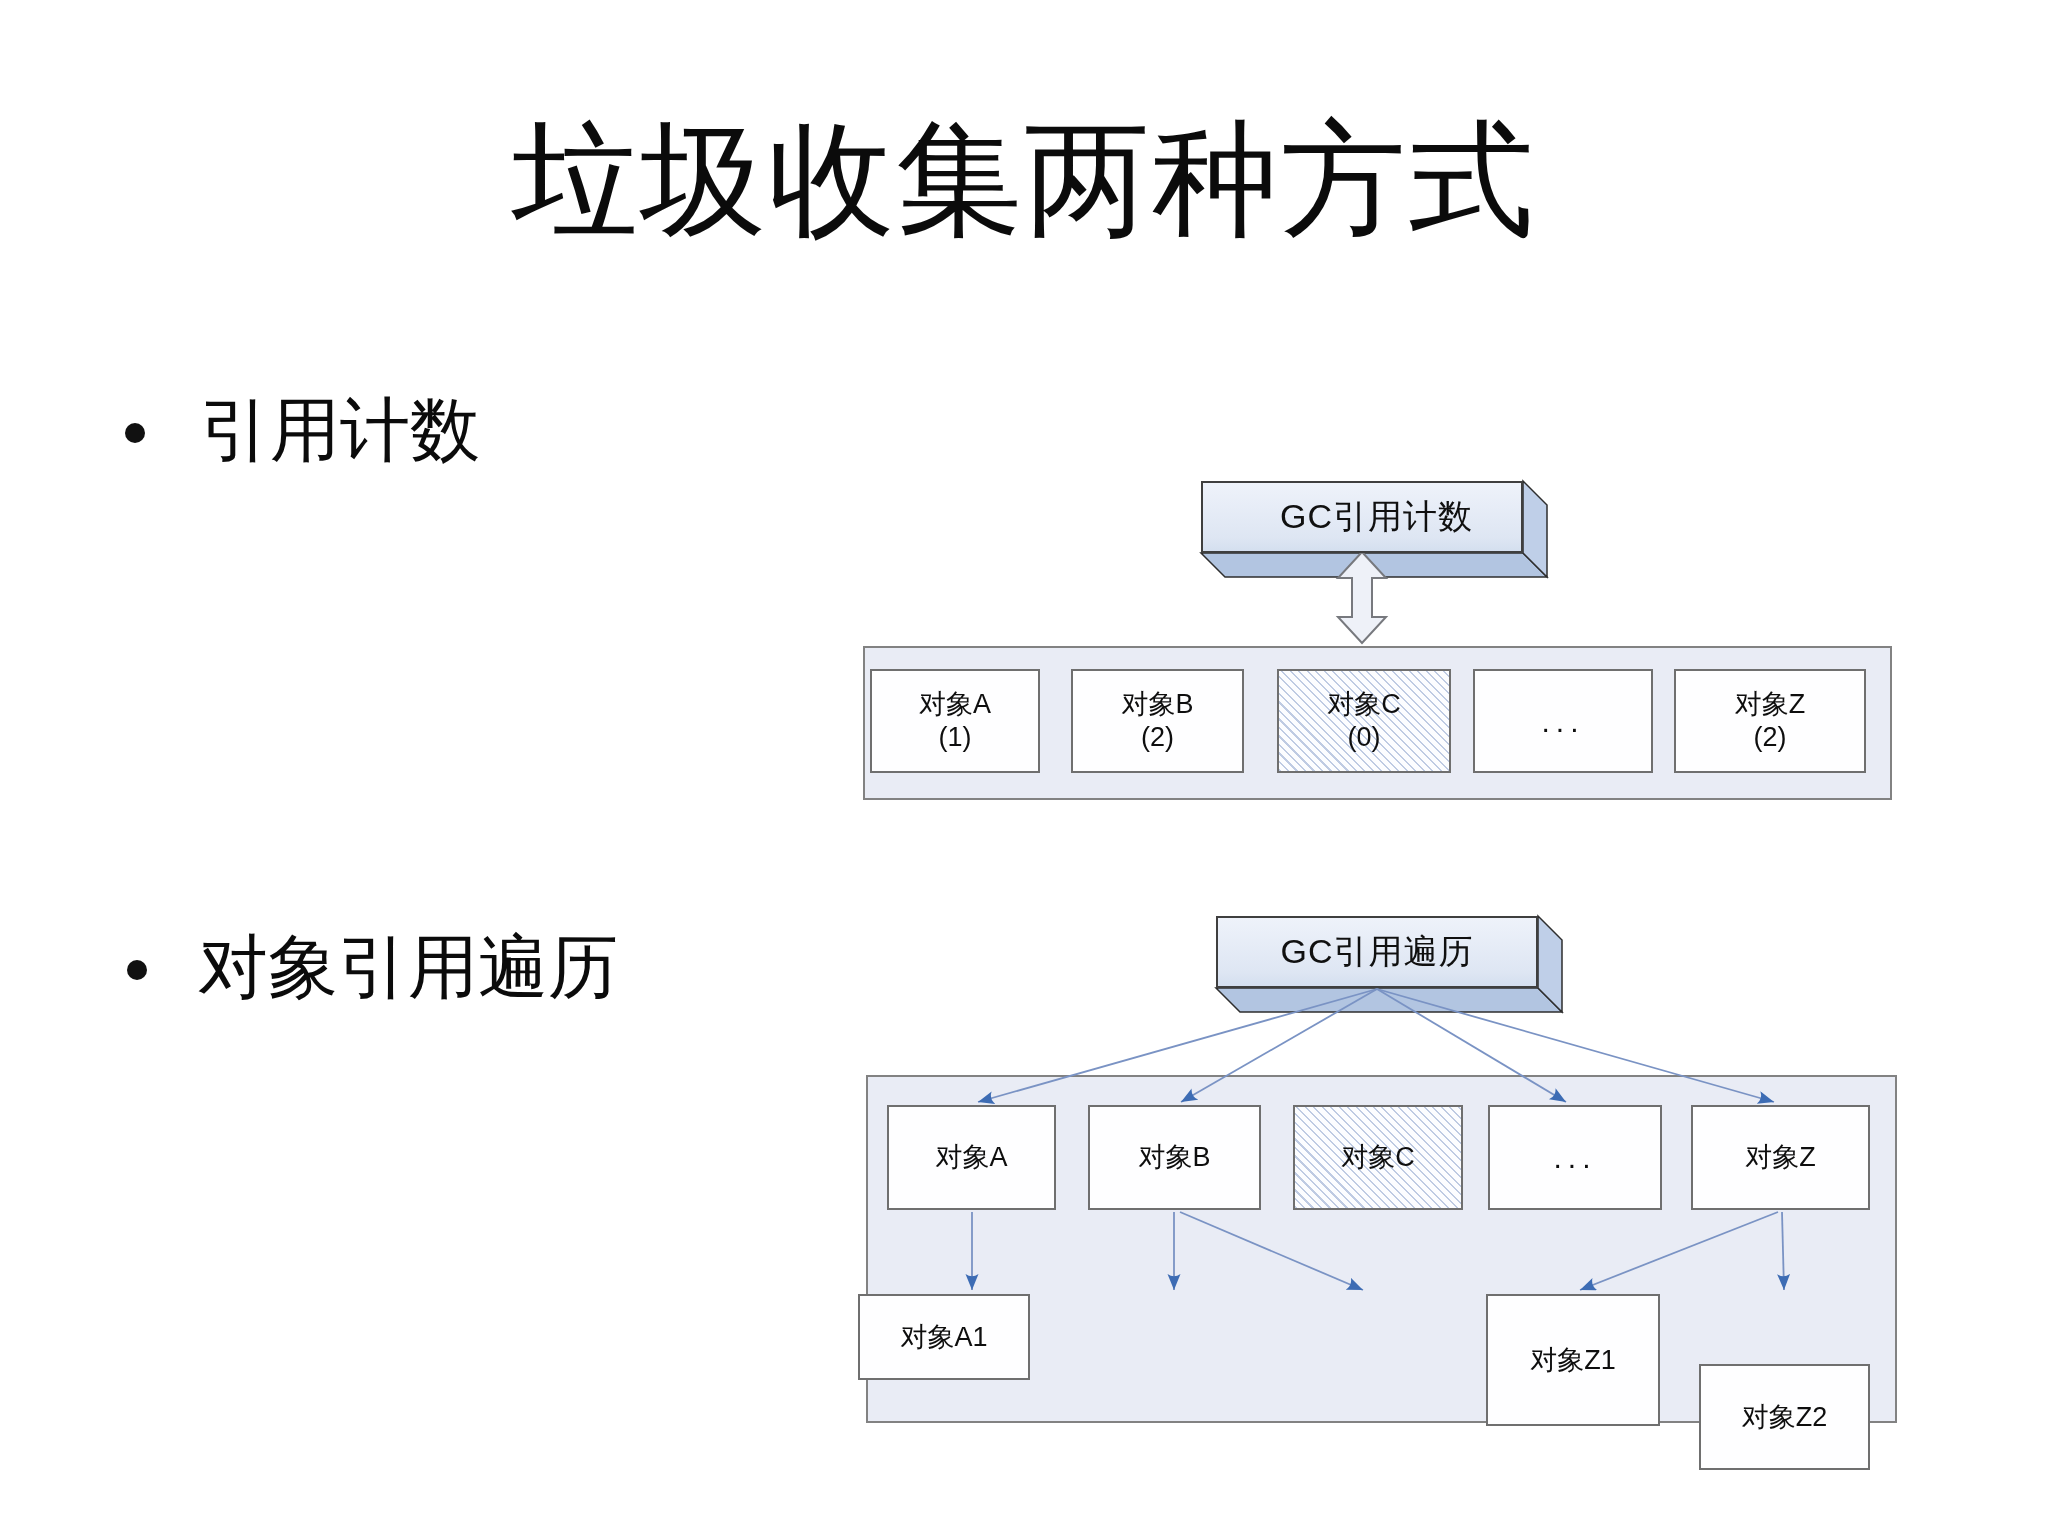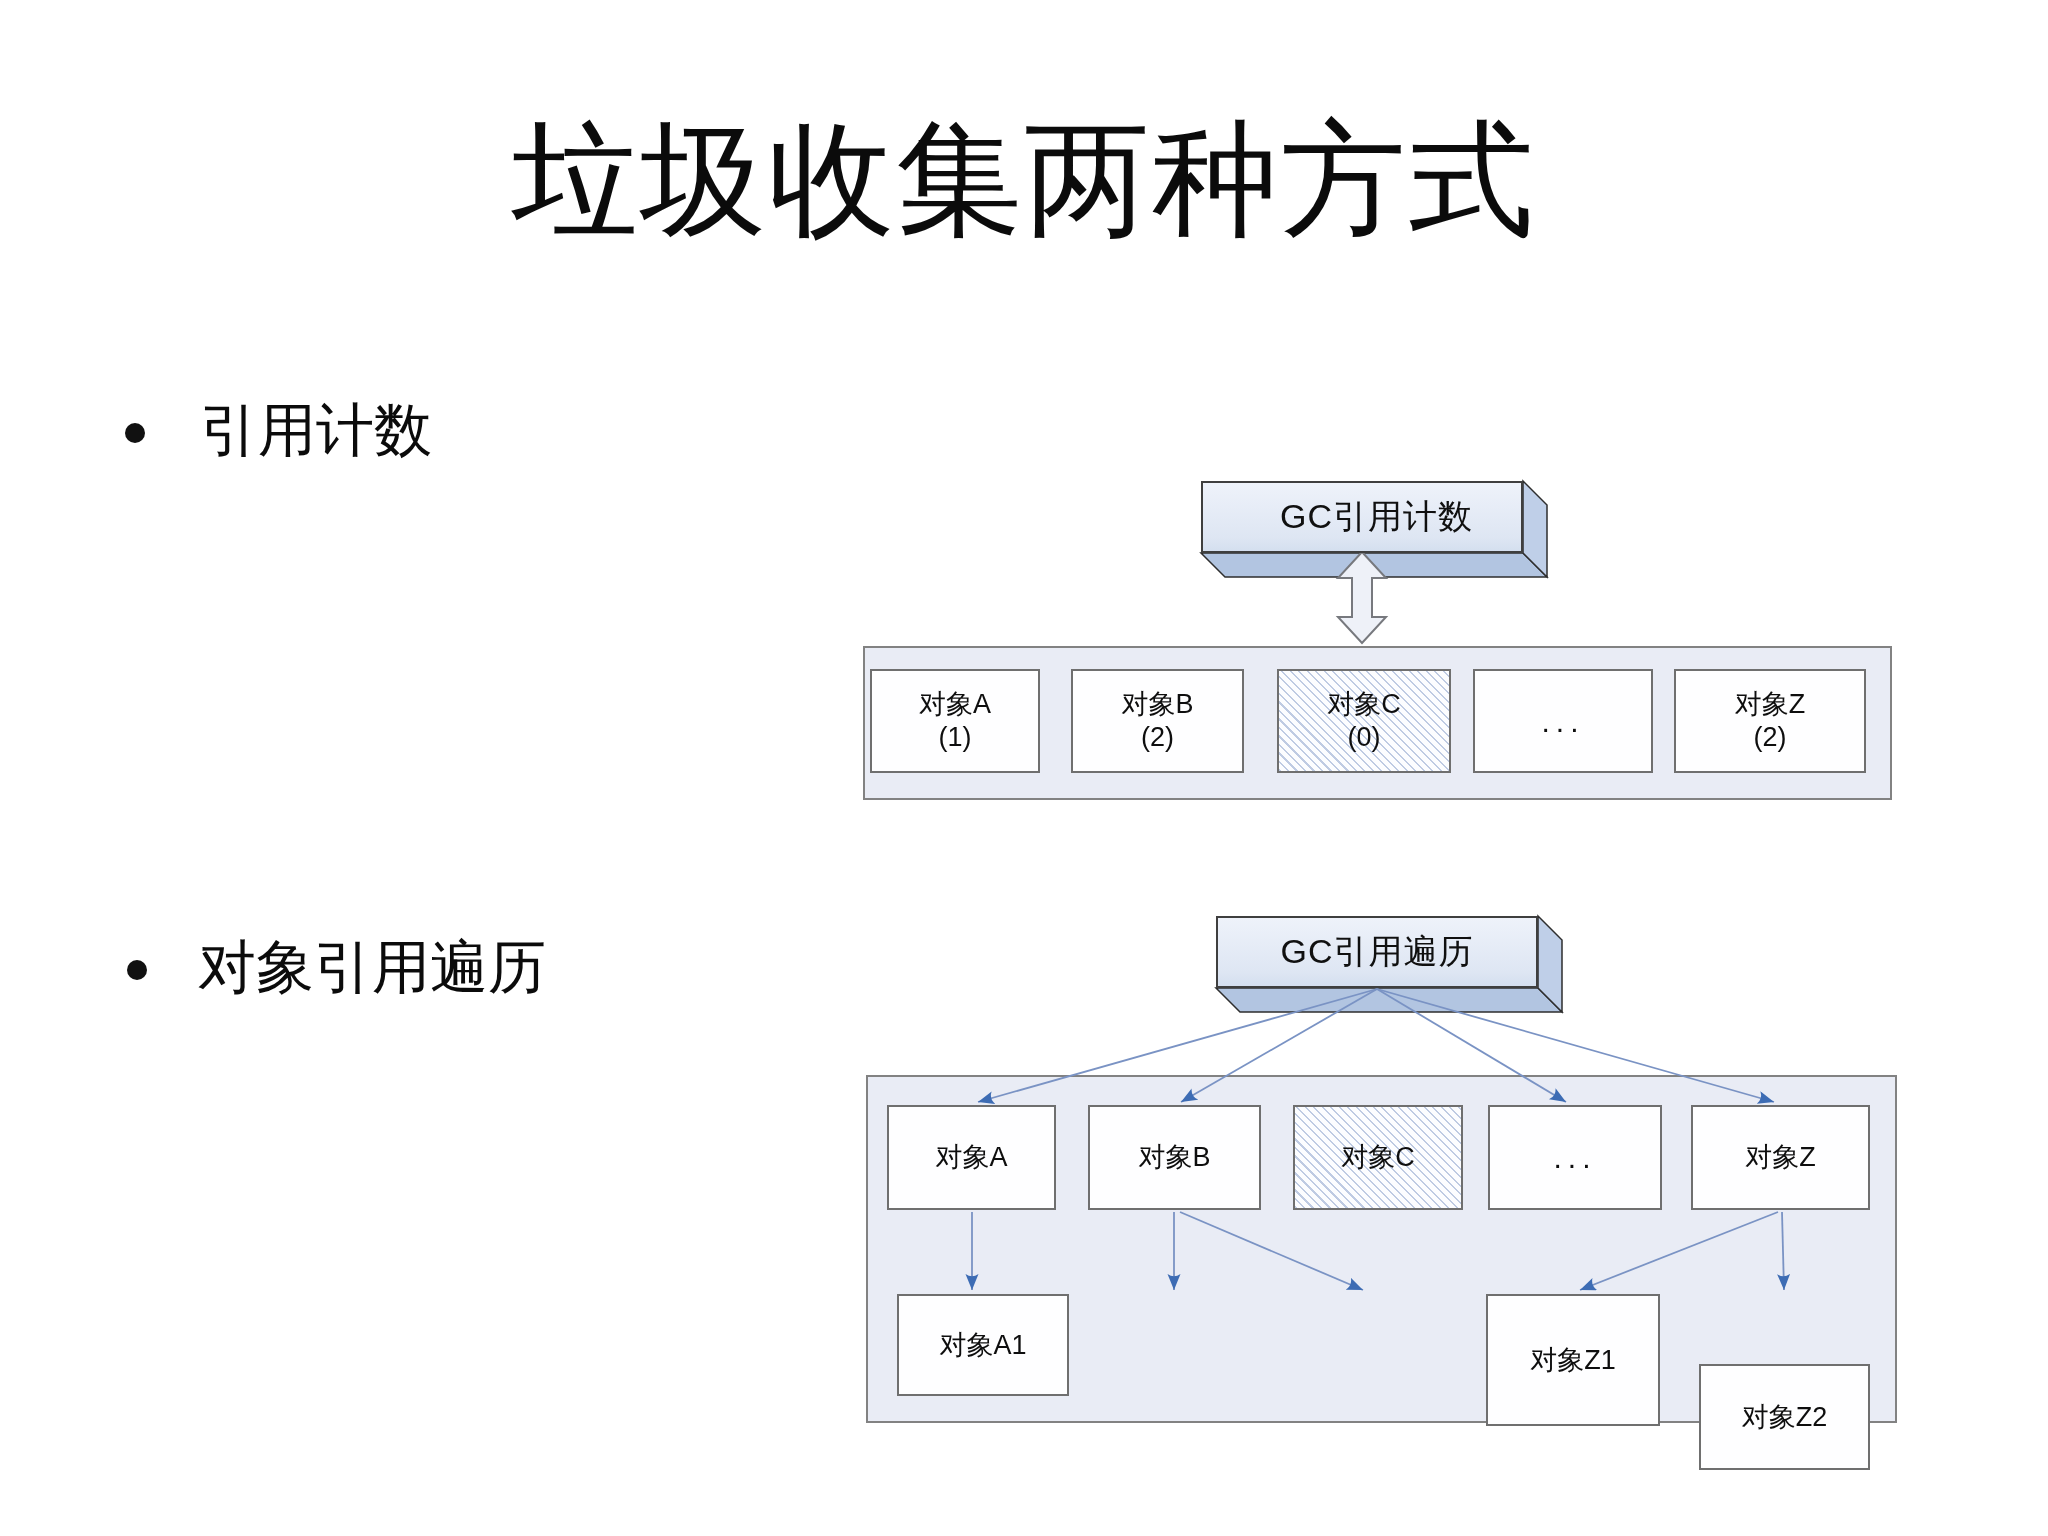--- a/index.html
+++ b/index.html
@@ -7,21 +7,21 @@
     position:relative;width:2048px;height:1536px;overflow:hidden;background:#ffffff;
     font-family:"Liberation Sans","DejaVu Sans",sans-serif;color:#0b0b0b;
   }
   .title{
     position:absolute;left:0;top:100px;width:2048px;height:160px;line-height:160px;
     text-align:center;font-size:126px;font-weight:500;letter-spacing:2px;color:#0b0b0b;
   }
   .bullet-dot{position:absolute;width:20px;height:20px;border-radius:50%;background:#111;}
   .dot1{left:125px;top:423px;}
   .dot2{left:127px;top:960px;}
-  .bullet-text{position:absolute;font-size:58px;line-height:108px;color:#0b0b0b;white-space:nowrap;}
+  .bullet-text{position:absolute;font-size:70px;line-height:108px;color:#0b0b0b;white-space:nowrap;}
   .bt1{left:200px;top:376px;}
   .bt2{left:198px;top:913px;}
 
   .container{
     position:absolute;background:#e9ecf5;border:2px solid #828282;z-index:1;box-sizing:border-box;
   }
   .c1{left:863px;top:646px;width:1029px;height:154px;}
   .c2{left:866px;top:1075px;width:1031px;height:348px;}
 
   svg.connectors{position:absolute;left:0;top:0;z-index:2;}
@@ -58,21 +58,21 @@
   .d1z{left:1674px;top:669px;width:192px;height:104px;}
 
   
   .d2a{left:887px; top:1105px;width:169px;height:105px;}
   .d2b{left:1088px;top:1105px;width:173px;height:105px;}
   .d2c{left:1293px;top:1105px;width:170px;height:105px;}
   .d2d{left:1488px;top:1105px;width:174px;height:105px;}
   .d2z{left:1691px;top:1105px;width:179px;height:105px;}
 
   
-  .d2a1{left:897px; top:1294px;width:172px;height:102px;}
+  .d2a1{left:858px; top:1294px;width:172px;height:86px;}
   .d2b1{left:1089px;top:1294px;width:171px;height:106px;}
   .d2b2{left:1287px;top:1294px;width:176px;height:106px;}
   .d2z1{left:1486px;top:1294px;width:174px;height:132px;}
   .d2z2{left:1699px;top:1364px;width:171px;height:106px;align-items:center;}
 </style>
 </head>
 <body>
 
 <div class="slide">
 

